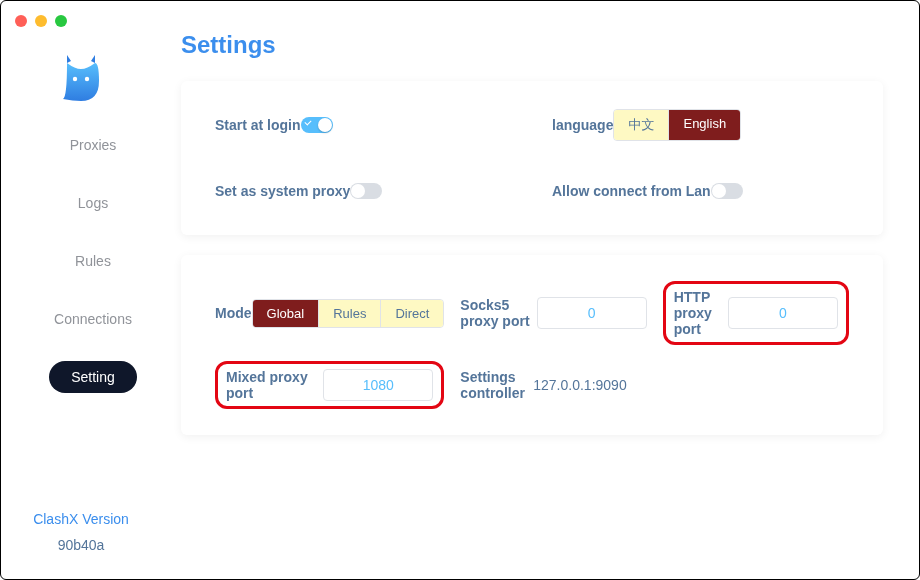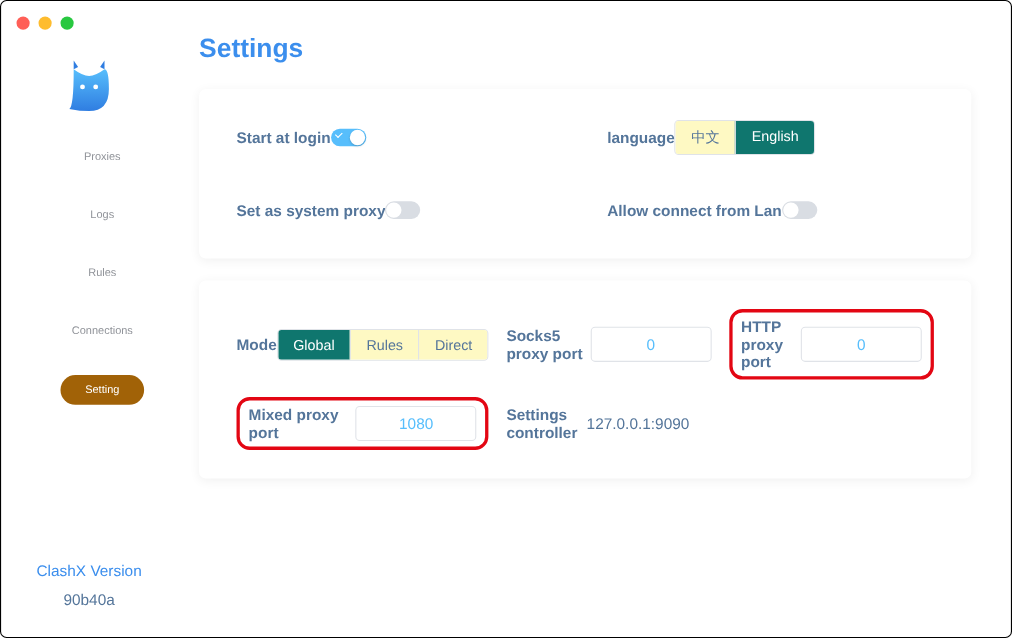--- a/index.html
+++ b/index.html
@@ -26,25 +26,25 @@
       width: 160px;
       display: flex; flex-direction: column; align-items: center;
       padding-top: 48px;
     }
     .logo {
       width: 60px; height: 60px; margin-bottom: 20px;
       display: flex; align-items: center; justify-content: center;
     }
     .nav { display: flex; flex-direction: column; gap: 26px; align-items: center; width: 100%; padding: 0 20px; }
     .nav-item {
-      color: #909399; font-size: 10px; cursor: pointer;
+      color: #909399; font-size: 14px; cursor: pointer;
       padding: 8px 22px; border-radius: 18px; margin-left: 24px;
     }
     .nav-item.active {
-      background: #a16207; color: #fff;
+      background: #0f172a; color: #fff;
     }
     .version-block {
       margin-top: auto; text-align: center; padding-bottom: 26px;
       font-size: 14px;
     }
     .version-label { color: #3b8eed; margin-bottom: 10px; }
     .version-value { color: #54759a; }
 
     .main {
       flex: 1; padding: 30px 36px 0 20px;
@@ -85,21 +85,21 @@
     }
 
     .seg {
       display: flex; border: 1px solid #e0e3e8; border-radius: 4px; overflow: hidden;
     }
     .seg-btn {
       padding: 6px 14px; font-size: 13px; color: #54759a; cursor: pointer;
       background: #fef9c3;
     }
     .seg-btn + .seg-btn { border-left: 1px solid #e0e3e8; }
-    .seg-btn.active { background: #0f766e; color: #fff; }
+    .seg-btn.active { background: #7f1d1d; color: #fff; }
 
     .card2-grid {
       display: grid;
       grid-template-columns: 1fr 1fr 1fr;
       row-gap: 22px;
       column-gap: 40px;
       gap: 16px;
     }
     .cell2 { display: flex; align-items: center; justify-content: space-between; min-height: 36px; padding: 5px 0; }
     .cell2 .lbl { color: #54759a; font-weight: 700; font-size: 14px; }

